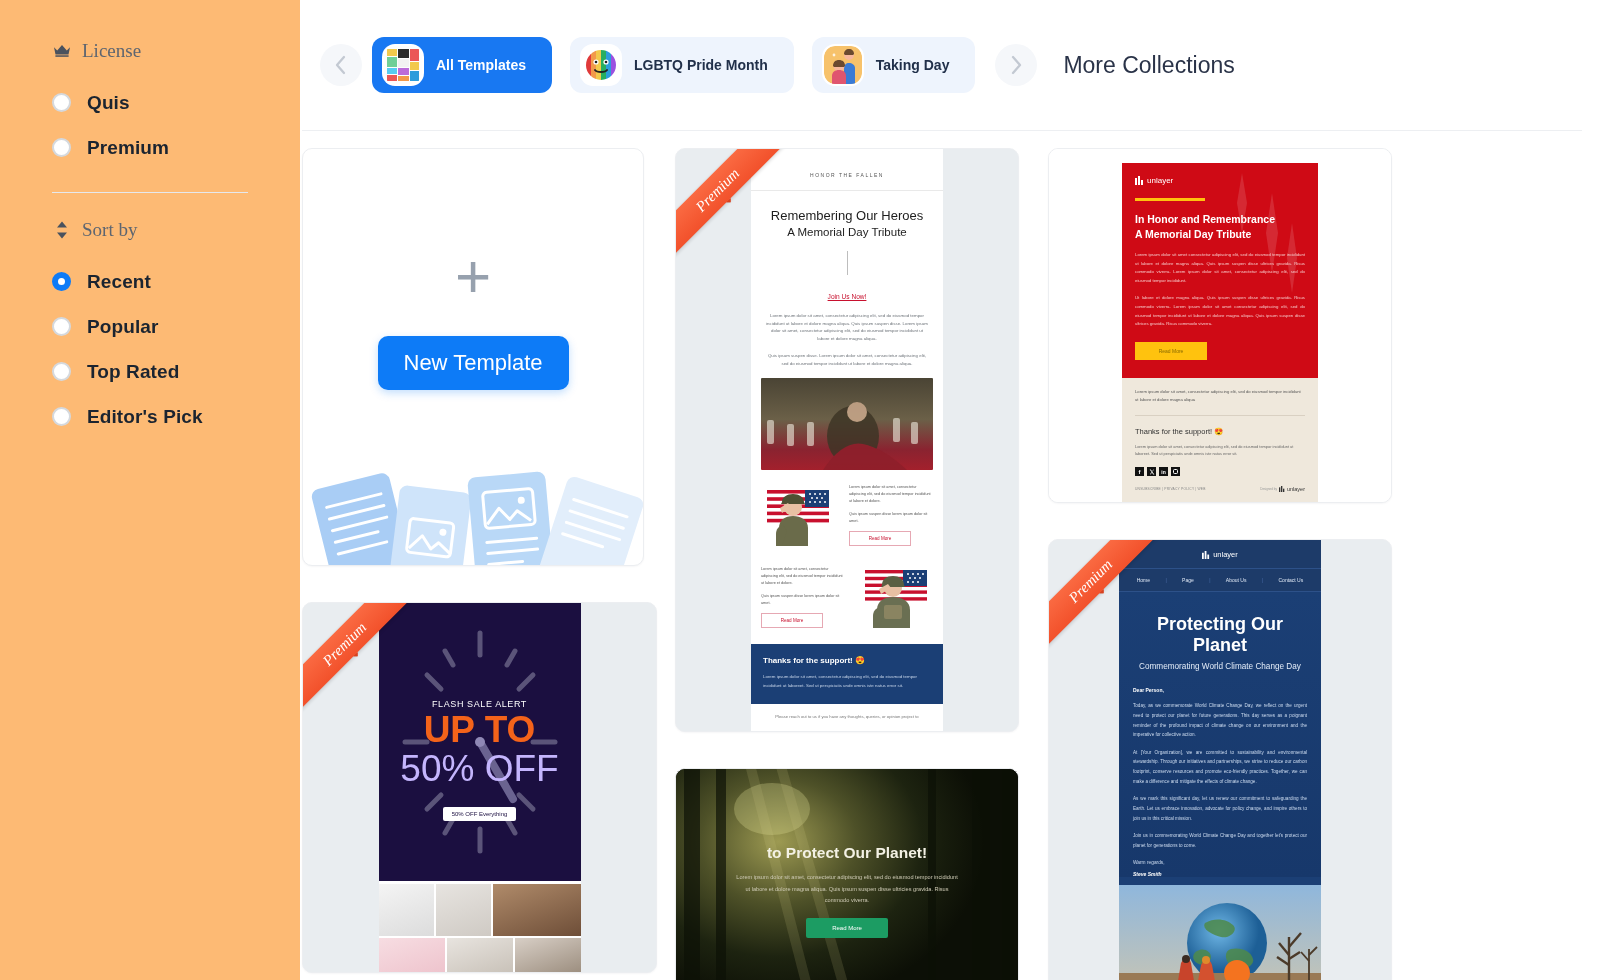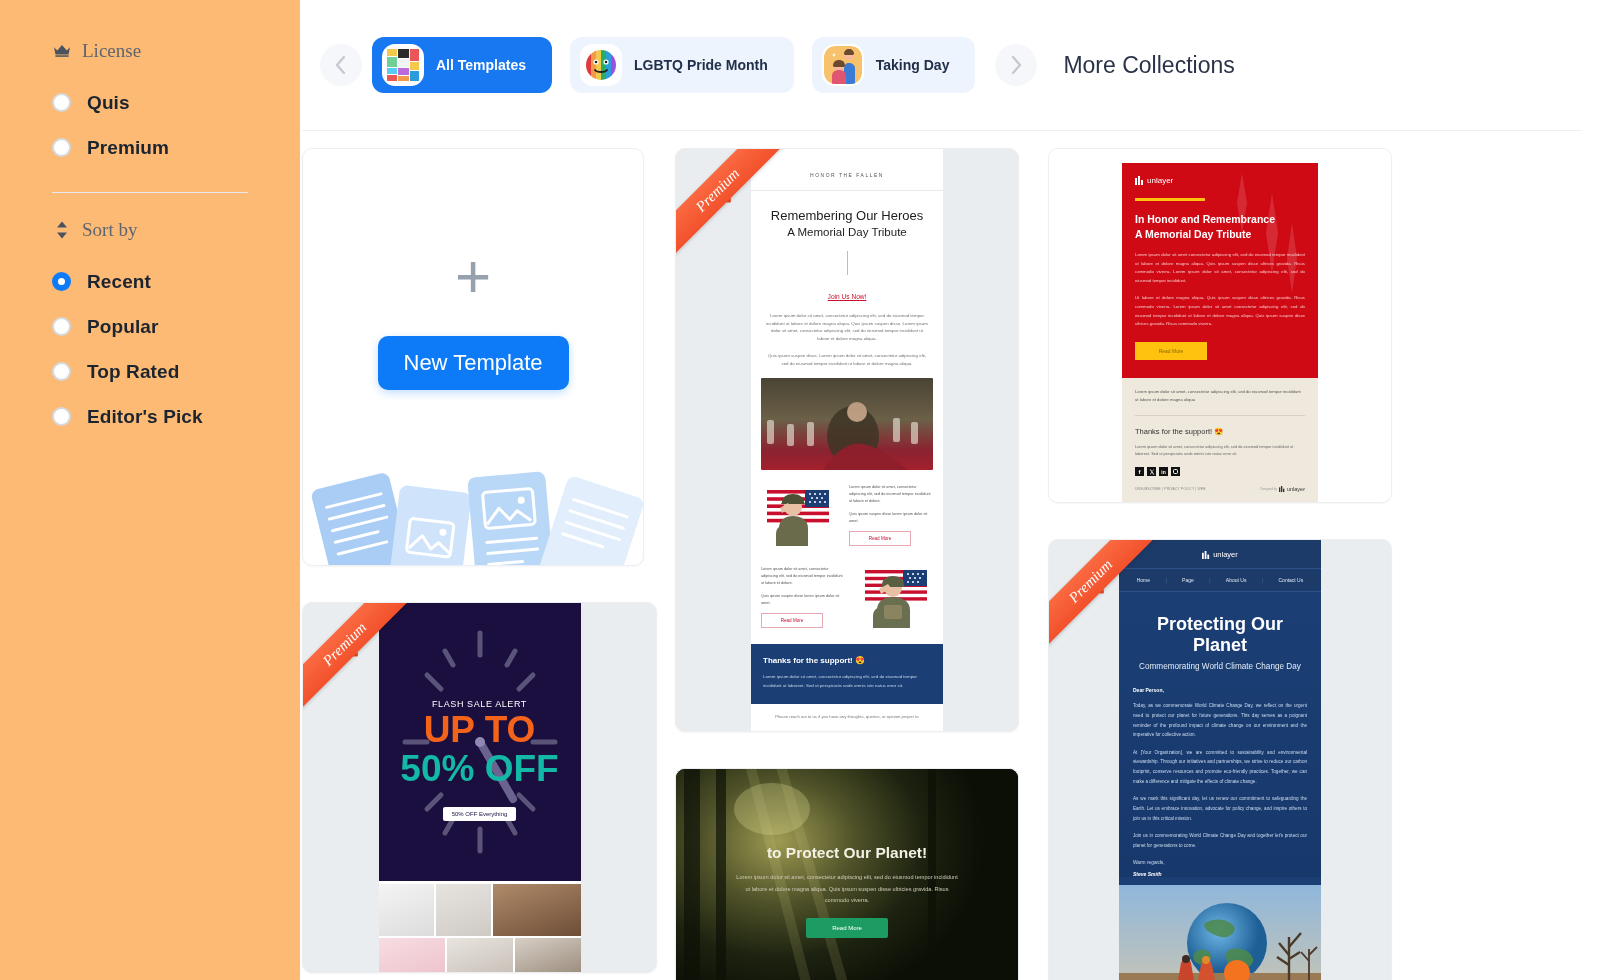--- a/index.html
+++ b/index.html
@@ -360,21 +360,21 @@
                   <line x1="128" y1="216" x2="136" y2="230"></line>
                   <line x1="136" y1="48" x2="128" y2="62"></line>
                   <line x1="74" y1="216" x2="66" y2="230"></line>
                 </g>
                 <line x1="101" y1="139" x2="134" y2="196" stroke="#6a6390" stroke-width="8" stroke-linecap="round"></line>
                 <circle cx="101" cy="139" r="5" fill="#8f88b5"></circle>
               </svg>
               <div style="position:absolute; left:0; right:0; top:96px; text-align:center;">
                 <div style="color:#fff; font-size:9px; letter-spacing:.6px;">FLASH SALE ALERT</div>
                 <div style="color:#f4631a; font-size:37px; font-weight:bold; line-height:1.05; margin-top:2px;">UP TO</div>
-                <div style="color:#14b8a6; font-size:37px; font-weight:bold; line-height:1.05;">50% OFF</div>
+                <div style="color:#c4b5fd; font-size:37px; font-weight:normal; line-height:1.05;">50% OFF</div>
                 <div style="margin-top:13px;">
                   <span style="display:inline-block; background:#fff; color:#1b0f40; font-size:6px; padding:4px 9px; border-radius:2px;">50% OFF Everything</span>
                 </div>
               </div>
             </div>
 
             <div style="display:flex; gap:2px; padding:3px 0 0 0; background:#fff;">
               <div style="flex:1;height:52px;background:linear-gradient(160deg,#f4f4f4,#dcdcdc);"></div>
               <div style="flex:1;height:52px;background:linear-gradient(160deg,#e7e4e0,#cfcac4);"></div>
               <div style="flex:1.6;height:52px;background:linear-gradient(160deg,#b08b6a,#6e4e38);"></div>

